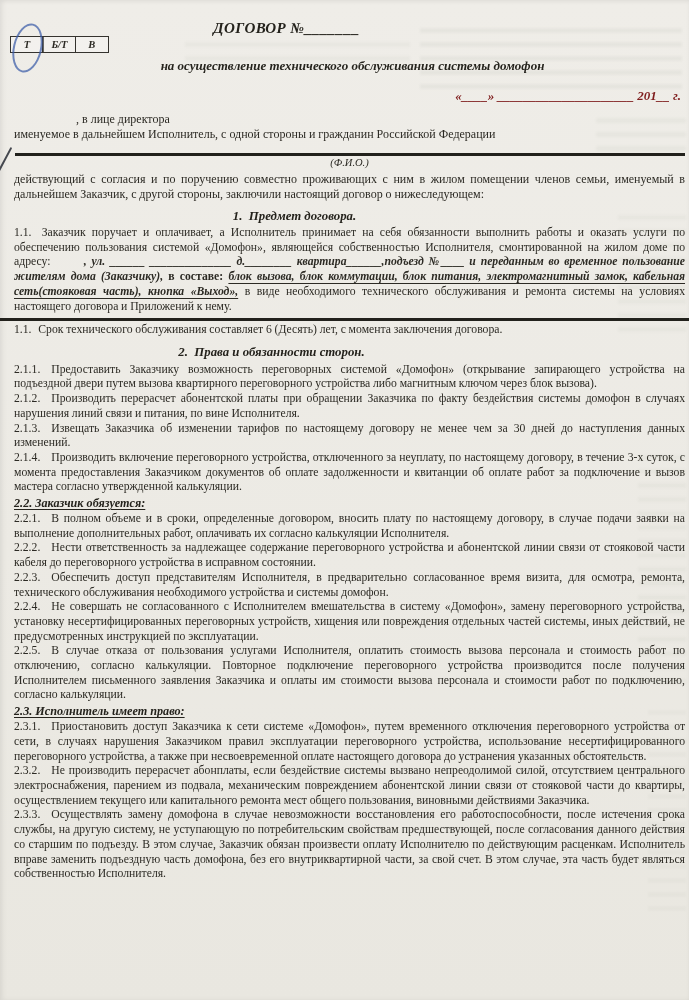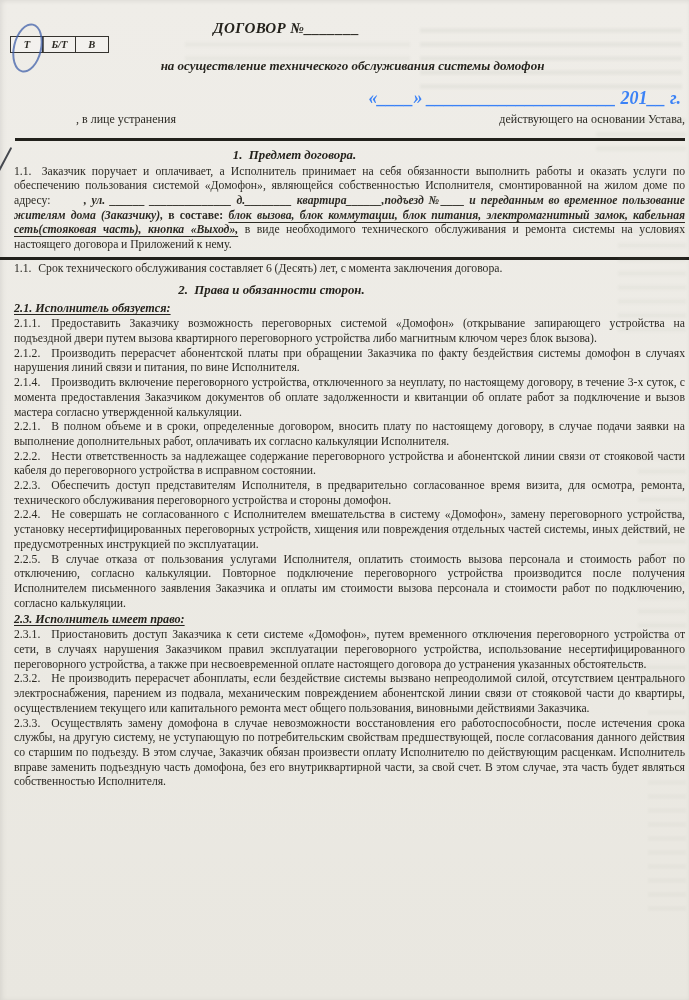--- a/index.html
+++ b/index.html
@@ -29,21 +29,21 @@
     transform:translateX(-58px);
     font-weight:bold;font-style:italic;font-size:15px;letter-spacing:.4px;color:#24221c;
   }
   .doc-subtitle{
     position:absolute;top:58px;left:0;right:0;text-align:center;
     transform:translateX(8px);
     font-weight:bold;font-style:italic;font-size:13px;color:#26241e;
   }
   .date-line{
     position:absolute;top:88px;right:8px;
-    font-weight:bold;font-style:italic;font-size:18px;color:#3b82f6;
+    font-weight:bold;font-style:italic;font-size:13px;color:#7f1d1d;
   }
   .stamp{position:absolute;top:36px;left:10px;display:flex;}
   .stamp-cell{
     width:32px;height:15px;border:1.6px solid #35332e;margin-left:-1.6px;
     display:flex;align-items:center;justify-content:center;
     font-weight:bold;font-style:italic;font-size:10.5px;background:rgba(255,255,255,.25);
   }
   .stamp-cell:first-child{margin-left:0;}
   .oval{
     position:absolute;left:3px;top:-13px;width:25px;height:46px;
@@ -97,26 +97,28 @@
     </div>
     <div class="doc-subtitle">на осуществление технического обслуживания системы домофон</div>
     <div class="date-line">«____» _____________________ 201__ г.</div>
   </div>
 
   <div class="slash"></div>
 
   <div class="content">
 
     <div class="line1">
-      <span>, в лице устранения</span>
-      <span>действующего на основании Устава,</span>
+      <span>, в лице директора</span>
     </div>
+    <div class="line2">именуемое в дальнейшем Исполнитель, с одной стороны и гражданин Российской Федерации</div>
 
     <div class="fio-rule"></div>
+    <div class="fio">(Ф.И.О.)</div>
 
+    <p class="clause consent">действующий с согласия и по поручению совместно проживающих с ним в жилом помещении членов семьи, именуемый в дальнейшем Заказчик, с другой стороны, заключили настоящий договор о нижеследующем:</p>
 
     <h3 class="sec-heading sec1">1.&nbsp;&nbsp;Предмет договора.</h3>
 
     <p class="clause">
       <span class="cnum-sm">1.1.</span>
       <span>Заказчик поручает и оплачивает, а Исполнитель принимает на себя обязанности выполнить работы и оказать услуги по обеспечению пользования системой «Домофон», являющейся собственностью Исполнителя, смонтированной на жилом доме по адресу:</span>
       <span class="bi">&nbsp;&nbsp;&nbsp;&nbsp;&nbsp;&nbsp;, ул. ______ ______________ д.________ квартира______,подъезд №____ и</span>
       <span class="bi">переданным во временное пользование жителям дома (Заказчику),</span>
       <span class="b">в составе:</span>
       <span class="biu">блок вызова, блок коммутации, блок питания, электромагнитный замок, кабельная сеть(стояковая часть), кнопка «Выход»,</span>
@@ -125,30 +127,31 @@
 
     <div class="rule2"></div>
 
     <p class="clause">
       <span class="cnum-sm">1.1.</span>
       <span>Срок технического обслуживания составляет 6 (Десять)  лет, с момента заключения договора.</span>
     </p>
 
     <h3 class="sec-heading sec2">2.&nbsp;&nbsp;Права и обязанности сторон.</h3>
 
-    <h4 class="sub-heading">2.1. Исполнитель  обязуется:</h4>
 
     <p class="clause"><span class="cnum">2.1.1.</span><span>Предоставить Заказчику возможность переговорных системой «Домофон» (открывание запирающего устройства на подъездной двери путем  вызова квартирного переговорного устройства либо магнитным ключом через блок вызова).</span></p>
     <p class="clause"><span class="cnum">2.1.2.</span><span>Производить перерасчет абонентской платы при обращении Заказчика по факту бездействия системы домофон в случаях нарушения линий связи и питания, по вине Исполнителя.</span></p>
+    <p class="clause"><span class="cnum">2.1.3.</span><span>Извещать Заказчика об изменении тарифов по настоящему договору не менее чем за 30 дней до наступления данных изменений.</span></p>
     <p class="clause"><span class="cnum">2.1.4.</span><span>Производить включение переговорного устройства, отключенного за неуплату, по настоящему договору, в течение 3-х суток, с момента предоставления Заказчиком документов об оплате задолженности и квитанции об оплате работ  за подключение и вызов мастера согласно утвержденной калькуляции.</span></p>
 
+    <h4 class="sub-heading">2.2. Заказчик обязуется:</h4>
 
     <p class="clause"><span class="cnum">2.2.1.</span><span>В полном объеме и в сроки, определенные договором, вносить плату по настоящему договору, в случае подачи заявки на выполнение дополнительных работ, оплачивать их согласно калькуляции Исполнителя.</span></p>
     <p class="clause"><span class="cnum">2.2.2.</span><span>Нести ответственность за надлежащее содержание  переговорного устройства и абонентской линии связи от стояковой части кабеля до переговорного устройства  в исправном состоянии.</span></p>
-    <p class="clause"><span class="cnum">2.2.3.</span><span>Обеспечить доступ представителям Исполнителя, в предварительно согласованное время визита, для осмотра, ремонта, технического обслуживания переговорного устройства и стороны домофон.</span></p>
+    <p class="clause"><span class="cnum">2.2.3.</span><span>Обеспечить доступ представителям Исполнителя, в предварительно согласованное время визита, для осмотра, ремонта, технического обслуживания необходимого устройства и системы домофон.</span></p>
     <p class="clause"><span class="cnum">2.2.4.</span><span>Не совершать не согласованного с Исполнителем вмешательства в систему «Домофон», замену переговорного устройства, установку несертифицированных  переговорных устройств,  хищения или повреждения отдельных частей системы, иных действий, не предусмотренных инструкцией по эксплуатации.</span></p>
     <p class="clause"><span class="cnum">2.2.5.</span><span>В случае отказа от пользования услугами Исполнителя, оплатить стоимость вызова персонала и стоимость работ по отключению, согласно калькуляции. Повторное подключение переговорного устройства производится после получения Исполнителем письменного заявления Заказчика и оплаты им стоимости вызова персонала и стоимости работ по подключению, согласно калькуляции.</span></p>
 
     <h4 class="sub-heading">2.3. Исполнитель имеет право:</h4>
 
     <p class="clause"><span class="cnum">2.3.1.</span><span>Приостановить доступ Заказчика к сети системе «Домофон», путем временного отключения переговорного устройства от сети, в случаях нарушения Заказчиком правил эксплуатации переговорного устройства, использование несертифицированного переговорного устройства, а также при несвоевременной оплате настоящего договора до устранения указанных обстоятельств.</span></p>
     <p class="clause"><span class="cnum">2.3.2.</span><span>Не производить перерасчет абонплаты, если бездействие системы вызвано непреодолимой силой, отсутствием центрального электроснабжения, парением из подвала, механическим повреждением абонентской линии связи от стояковой части до квартиры, осуществлением текущего или капитального ремонта мест общего пользования, виновными действиями Заказчика.</span></p>
     <p class="clause"><span class="cnum">2.3.3.</span><span>Осуществлять замену домофона в случае невозможности восстановления его работоспособности, после истечения срока службы, на другую систему, не уступающую по потребительским свойствам предшествующей, после согласования данного действия со старшим по подъезду. В этом случае, Заказчик обязан произвести оплату Исполнителю по действующим расценкам. Исполнитель вправе заменить подъездную часть домофона, без его внутриквартирной части, за свой счет. В этом случае, эта часть будет являться собственностью Исполнителя.</span></p>
 
   </div>

